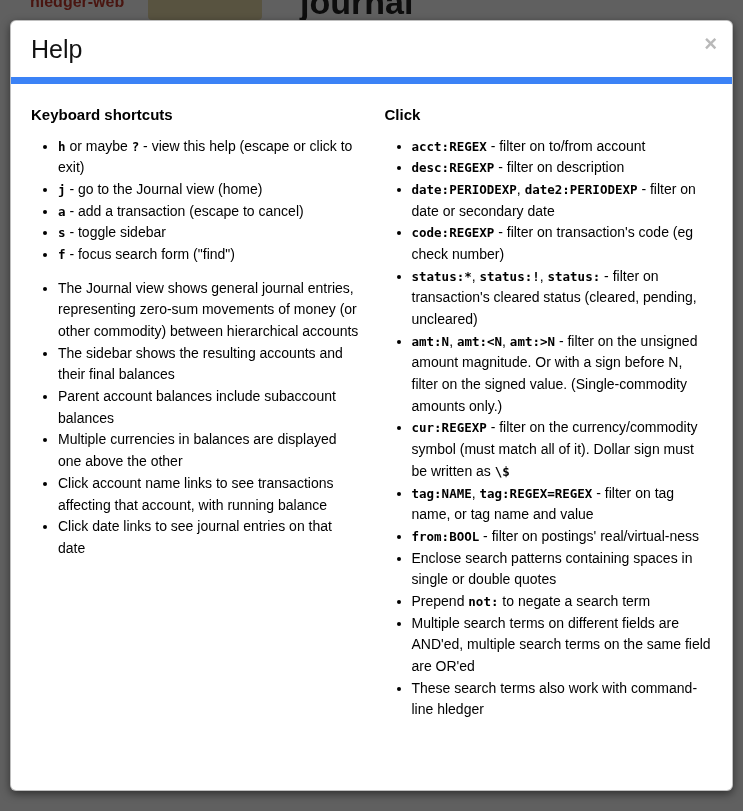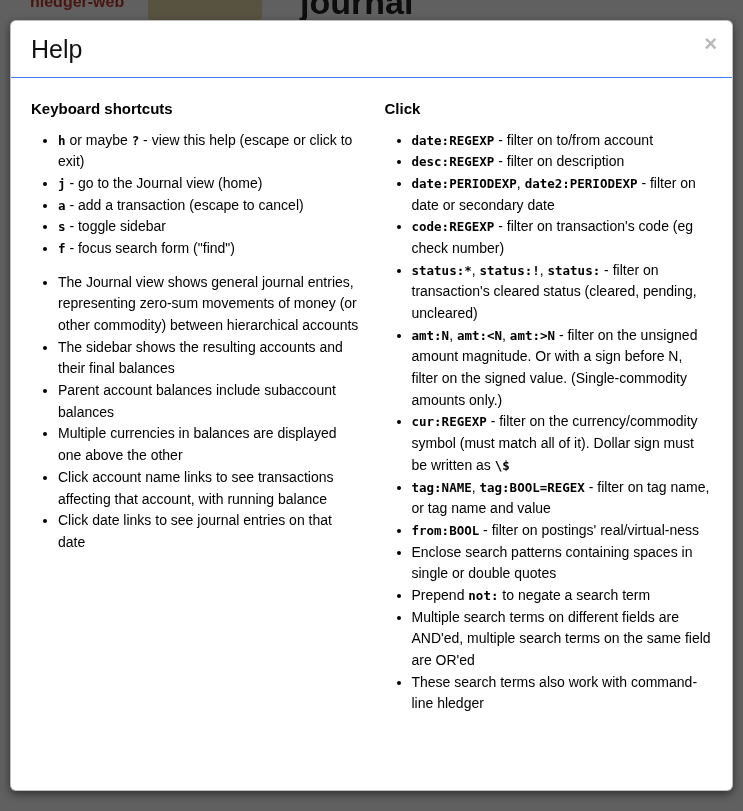--- a/index.html
+++ b/index.html
@@ -38,21 +38,21 @@
     width: 723px; height: 771px;
     background: #fff;
     border: 1px solid rgba(0,0,0,0.25);
     border-radius: 6px;
     box-shadow: 0 3px 9px rgba(0,0,0,0.5);
     display: flex; flex-direction: column;
   }
   .modal-header {
     position: relative;
     padding: 15px 20px 13px;
-    border-bottom: 1px solid #3b82f6;
+    border-bottom: 7px solid #3b82f6;
     flex: 0 0 auto;
   }
   .modal-title {
     margin: 0; font-size: 25px; font-weight: 500; color: #111;
     line-height: 1.1;
   }
   .close-btn {
     position: absolute; right: 15px; top: 12px;
     border: 0; background: none; padding: 0;
     font-size: 22px; font-weight: bold; line-height: 1;
@@ -111,28 +111,28 @@
           <li>The sidebar shows the resulting accounts and their final balances</li>
           <li>Parent account balances include subaccount balances</li>
           <li>Multiple currencies in balances are displayed one above the other</li>
           <li>Click account name links to see transactions affecting that account, with running balance</li>
           <li>Click date links to see journal entries on that date</li>
         </ul>
       </div>
     <div class="help-col">
         <h3 class="sec-heading">Click</h3>
         <ul class="help-list">
-          <li><code class="kbd">date:REGEXP</code> - filter on to/from account</li>
+          <li><code class="kbd">acct:REGEX</code> - filter on to/from account</li>
           <li><code class="kbd">desc:REGEXP</code> - filter on description</li>
           <li><code class="kbd">date:PERIODEXP</code>, <code class="kbd">date2:PERIODEXP</code> - filter on date or secondary date</li>
           <li><code class="kbd">code:REGEXP</code> - filter on transaction's code (eg check number)</li>
           <li><code class="kbd">status:*</code>, <code class="kbd">status:!</code>, <code class="kbd">status:</code> - filter on transaction's cleared status (cleared, pending, uncleared)</li>
           <li><code class="kbd">amt:N</code>, <code class="kbd">amt:&lt;N</code>, <code class="kbd">amt:&gt;N</code> - filter on the unsigned amount magnitude. Or with a sign before N, filter on the signed value. (Single-commodity amounts only.)</li>
           <li><code class="kbd">cur:REGEXP</code> - filter on the currency/commodity symbol (must match all of it). Dollar sign must be written as <code class="kbd">\$</code></li>
-          <li><code class="kbd">tag:NAME</code>, <code class="kbd">tag:BOOL=REGEX</code> - filter on tag name, or tag name and value</li>
+          <li><code class="kbd">tag:NAME</code>, <code class="kbd">tag:REGEX=REGEX</code> - filter on tag name, or tag name and value</li>
           <li><code class="kbd">from:BOOL</code> - filter on postings' real/virtual-ness</li>
           <li>Enclose search patterns containing spaces in single or double quotes</li>
           <li>Prepend <code class="kbd">not:</code> to negate a search term</li>
           <li>Multiple search terms on different fields are AND'ed, multiple search terms on the same field are OR'ed</li>
           <li>These search terms also work with command-line hledger</li>
         </ul>
       </div>
   </div>
 </div>
 

